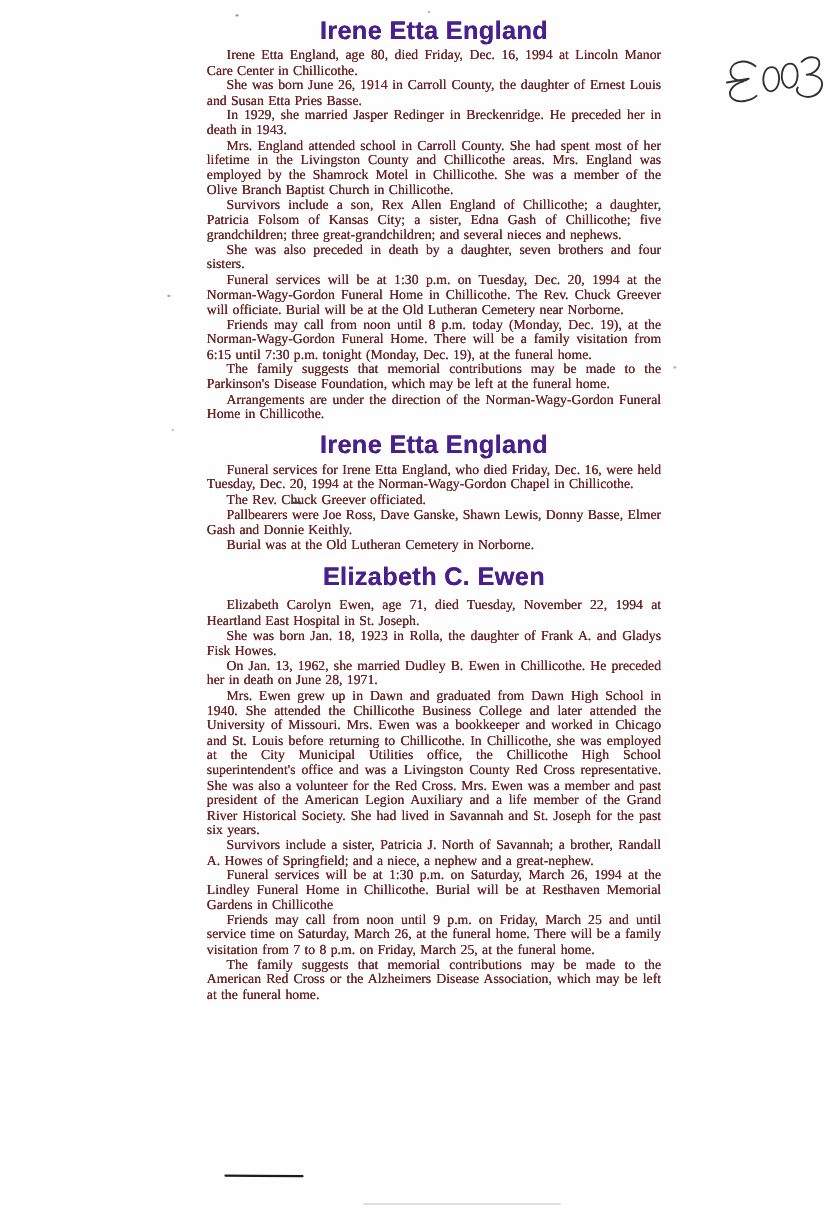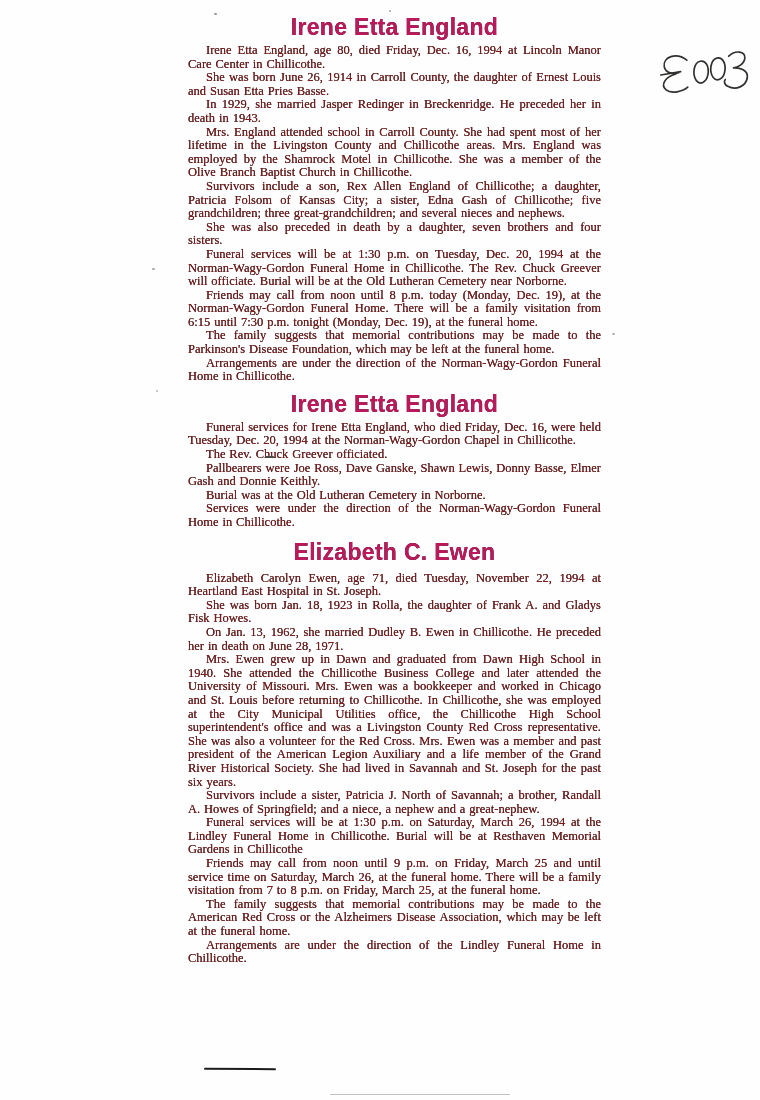--- a/index.html
+++ b/index.html
@@ -24,21 +24,21 @@
     left: 188px;
     top: 14px;
     width: 413px;
   }
   .obit-title {
     font-family: "Liberation Sans", sans-serif;
     font-weight: 700;
     font-size: 23px;
     line-height: 26px;
     text-align: center;
-    color: #be185d;
+    color: #4c1d95;
     margin: 0 0 4px 0;
     letter-spacing: 0.3px;
     text-shadow: 0 0 0.6px #1a1a1a;
   }
   section.obit + section.obit .obit-title {
     margin-top: 7px;
   }
   section.obit.large-title .obit-title {
     font-size: 23px;
     line-height: 31px;
@@ -134,36 +134,34 @@
         </div>
     </section>
 
     <section class="obit">
       <h1 class="obit-title">Irene Etta England</h1>
       <div class="paras">
           <p class="para">Funeral services for Irene Etta England, who died Friday, Dec. 16, were held Tuesday, Dec. 20, 1994 at the Norman-Wagy-Gordon Chapel in Chillicothe.</p>
           <p class="para">The Rev. Chuck Greever officiated.</p>
           <p class="para">Pallbearers were Joe Ross, Dave Ganske, Shawn Lewis, Donny Basse, Elmer Gash and Donnie Keithly.</p>
           <p class="para">Burial was at the Old Lutheran Cemetery in Norborne.</p>
-          <p class="para">Services were under the direction of the Norman-Wagy-Gordon Funeral Home in Chillicothe.</p>
         </div>
     </section>
 
     <section class="obit large-title">
       <h1 class="obit-title">Elizabeth C. Ewen</h1>
       <div class="paras">
           <p class="para">Elizabeth Carolyn Ewen, age 71, died Tuesday, November 22, 1994 at Heartland East Hospital in St. Joseph.</p>
           <p class="para">She was born Jan. 18, 1923 in Rolla, the daughter of Frank A. and Gladys Fisk Howes.</p>
           <p class="para">On Jan. 13, 1962, she married Dudley B. Ewen in Chillicothe. He preceded her in death on June 28, 1971.</p>
           <p class="para">Mrs. Ewen grew up in Dawn and graduated from Dawn High School in 1940. She attended the Chillicothe Business College and later attended the University of Missouri. Mrs. Ewen was a bookkeeper and worked in Chicago and St. Louis before returning to Chillicothe. In Chillicothe, she was employed at the City Municipal Utilities office, the Chillicothe High School superintendent's office and was a Livingston County Red Cross representative. She was also a volunteer for the Red Cross. Mrs. Ewen was a member and past president of the American Legion Auxiliary and a life member of the Grand River Historical Society. She had lived in Savannah and St. Joseph for the past six years.</p>
           <p class="para">Survivors include a sister, Patricia J. North of Savannah; a brother, Randall A. Howes of Springfield; and a niece, a nephew and a great-nephew.</p>
           <p class="para">Funeral services will be at 1:30 p.m. on Saturday, March 26, 1994 at the Lindley Funeral Home in Chillicothe. Burial will be at Resthaven Memorial Gardens in Chillicothe</p>
           <p class="para">Friends may call from noon until 9 p.m. on Friday, March 25 and until service time on Saturday, March 26, at the funeral home. There will be a family visitation from 7 to 8 p.m. on Friday, March 25, at the funeral home.</p>
           <p class="para">The family suggests that memorial contributions may be made to the American Red Cross or the Alzheimers Disease Association, which may be left at the funeral home.</p>
-          <p class="para">Arrangements are under the direction of the Lindley Funeral Home in Chillicothe.</p>
         </div>
     </section>
 
   </main>
 
   <div class="scan-mark mark-dash"></div>
   <div class="scan-mark mark-underline"></div>
   <div class="scan-mark mark-speck-1"></div>
   <div class="scan-mark mark-speck-2"></div>
   <div class="scan-mark mark-speck-3"></div>

